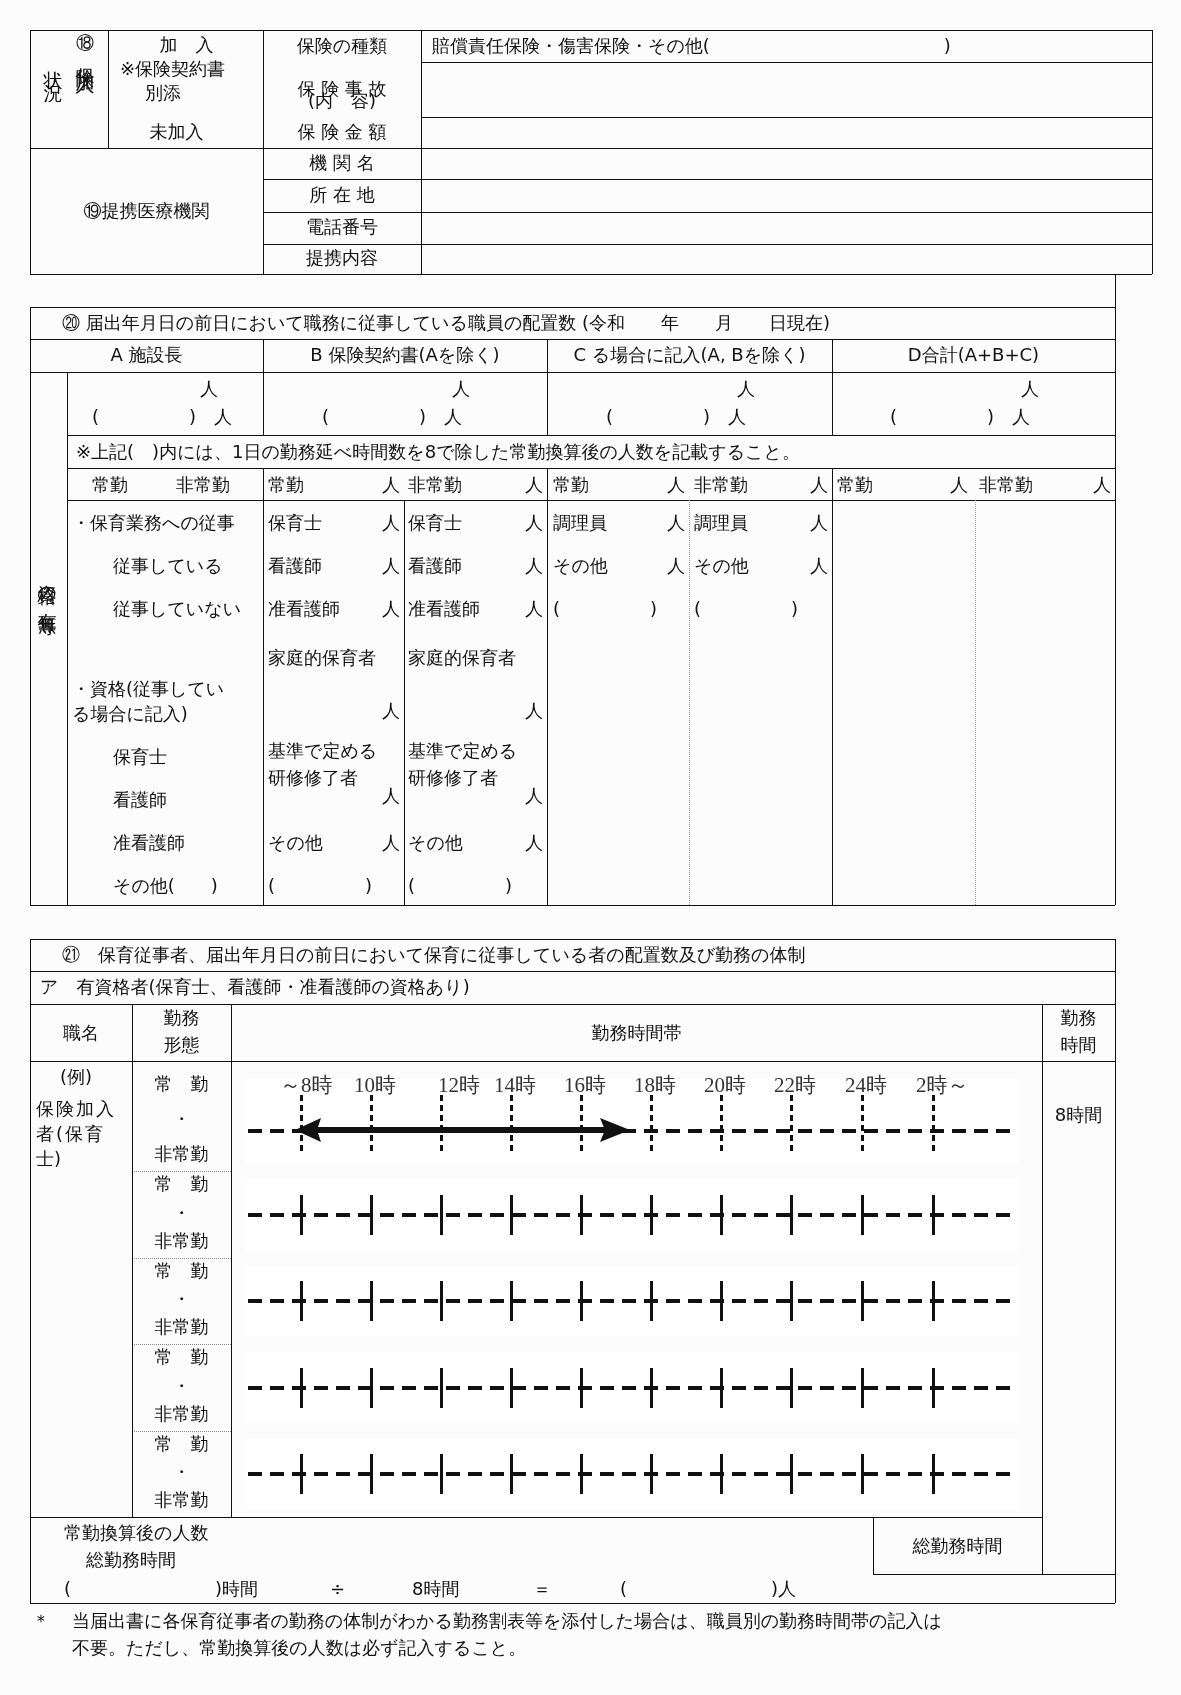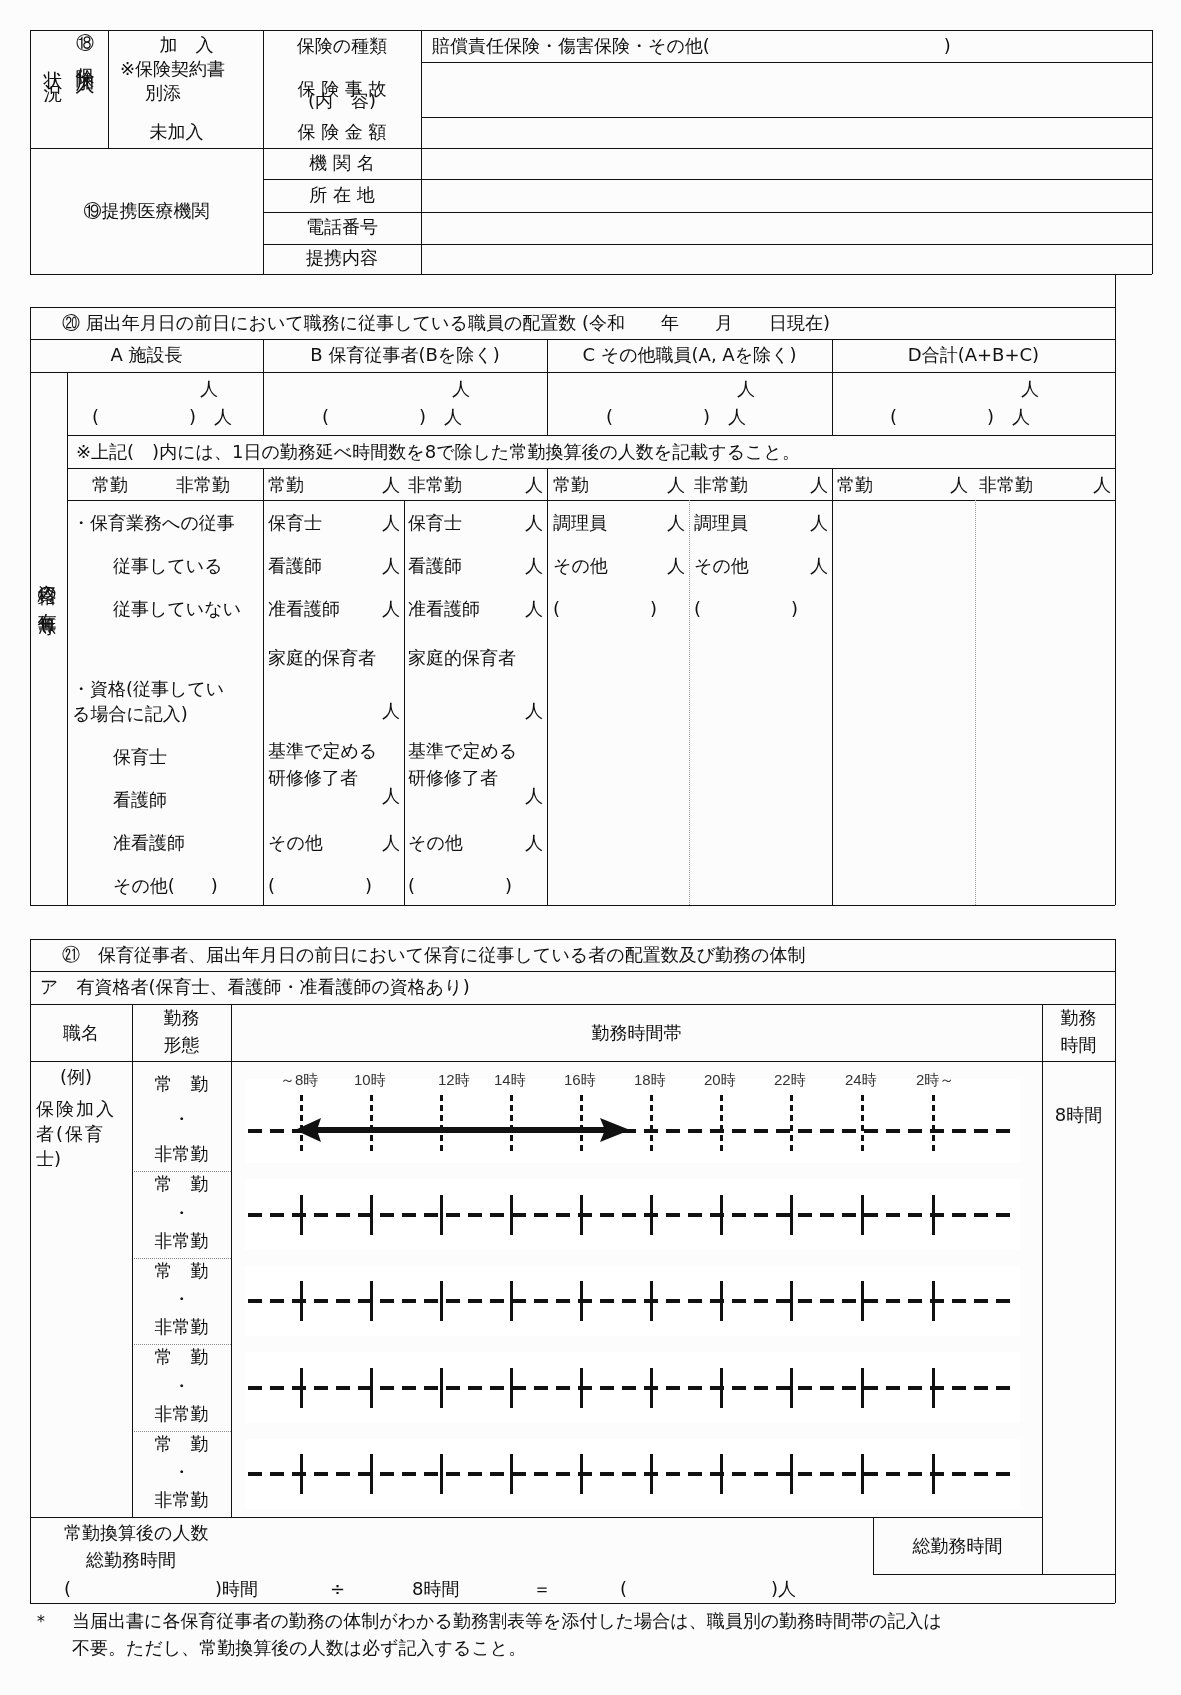--- a/index.html
+++ b/index.html
@@ -10,21 +10,21 @@
   .vl{position:absolute;width:0;border-left:1.5px solid #111;}
   .hld{position:absolute;height:0;border-top:1px dotted #888;}
   .vld{position:absolute;width:0;border-left:1px dotted #999;}
   .t{position:absolute;white-space:nowrap;line-height:1.2;}
   .c{text-align:center;}
   .vert{position:absolute;writing-mode:vertical-rl;text-orientation:upright;letter-spacing:2px;line-height:1;}
   .timeline{position:absolute;}
   .tl-bg{position:absolute;background:#fff;}
   .dash{position:absolute;height:4px;background:#111;}
   .tick{position:absolute;width:3px;background:#111;}
-  .hour{position:absolute;font-family:Liberation Sans, sans-serif;font-size:15px;color:#333;white-space:nowrap;}
+  .hour{position:absolute;font-family:Liberation Serif, serif;font-size:21px;color:#333;white-space:nowrap;}
 </style>
 </head>
 <body>
 
 <div>
 
   <div class="hl" style="left:30px;top:30px;width:1122px"></div>
   <div class="hl" style="left:421px;top:62px;width:731px"></div>
   <div class="hl" style="left:421px;top:117px;width:731px"></div>
   <div class="hl" style="left:30px;top:148px;width:1122px"></div>
@@ -85,22 +85,22 @@
   <div class="vl" style="left:547px;top:468px;height:437px"></div>
   <div class="vld" style="left:689px;top:500px;height:405px"></div>
   <div class="vl" style="left:832px;top:339px;height:96px"></div>
   <div class="vl" style="left:832px;top:468px;height:437px"></div>
   <div class="vld" style="left:975px;top:500px;height:405px"></div>
   <div class="vl" style="left:1115px;top:307px;height:598px"></div>
 
   <span class="t" style="left:62px;top:312px">⑳ 届出年月日の前日において職務に従事している職員の配置数 (令和　　年　　月　　日現在)</span>
 
   <span class="t c" style="left:30px;width:233px;top:344px">A 施設長</span>
-  <span class="t c" style="left:263px;width:284px;top:344px">B 保育従事者(Bを除く)</span>
-  <span class="t c" style="left:547px;width:285px;top:344px">C その他職員(A, Aを除く)</span>
+  <span class="t c" style="left:263px;width:284px;top:344px">B 保険契約書(Aを除く)</span>
+  <span class="t c" style="left:547px;width:285px;top:344px">C る場合に記入(A, Bを除く)</span>
   <span class="t c" style="left:832px;width:283px;top:344px">D合計(A+B+C)</span>
 
   <span class="t" style="left:200px;top:378px">人</span>
   <span class="t" style="left:92px;top:406px;width:168px">(　　　　　)　人</span>
   <span class="t" style="left:452px;top:378px">人</span>
   <span class="t" style="left:322px;top:406px">(　　　　　)　人</span>
   <span class="t" style="left:737px;top:378px">人</span>
   <span class="t" style="left:606px;top:406px">(　　　　　)　人</span>
   <span class="t" style="left:1021px;top:378px">人</span>
   <span class="t" style="left:890px;top:406px">(　　　　　)　人</span>

